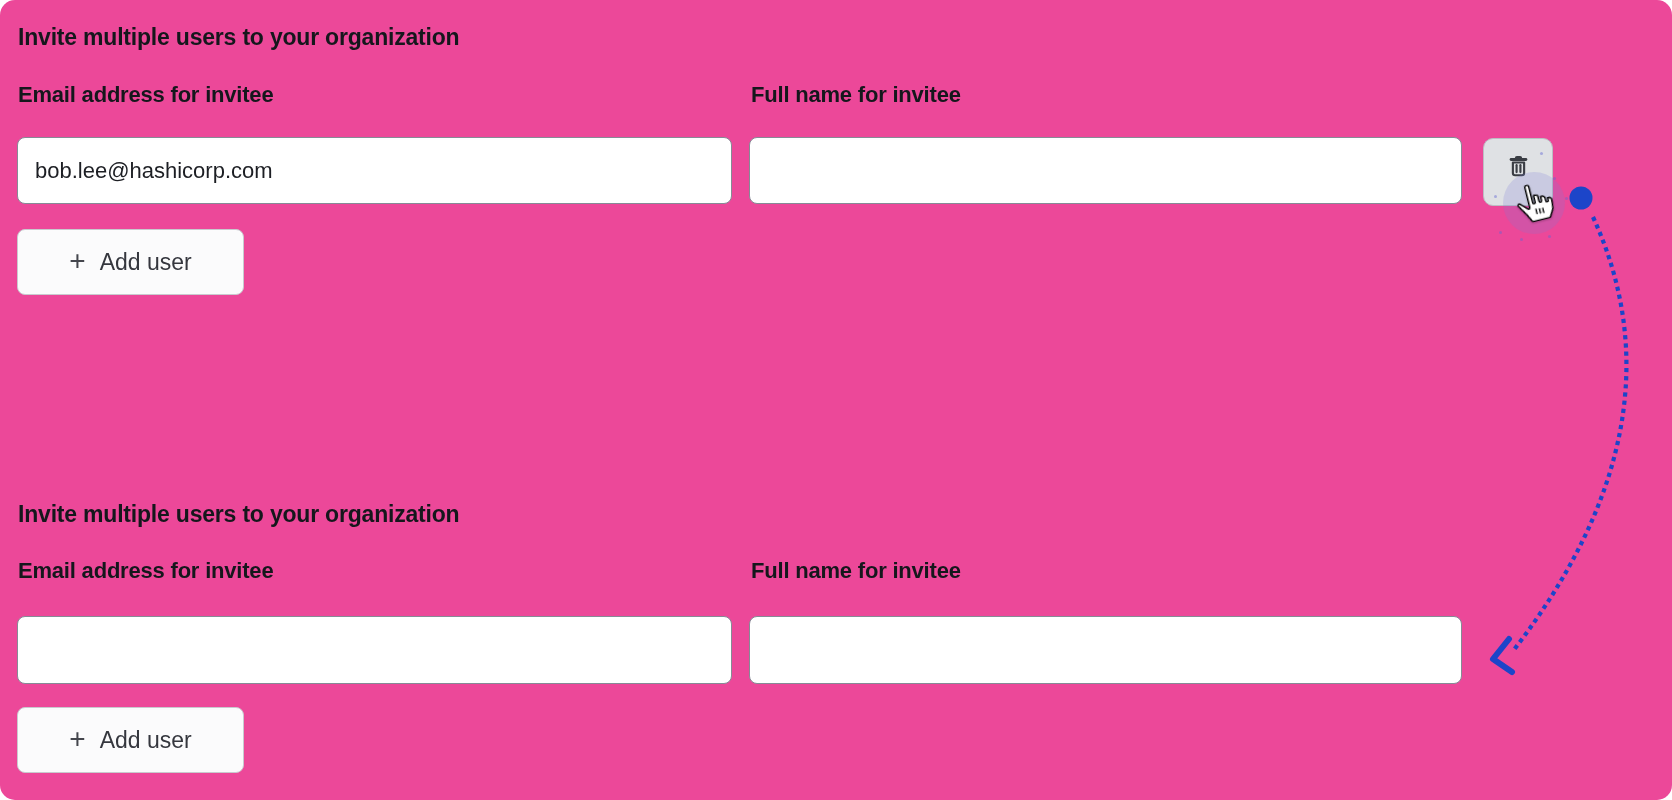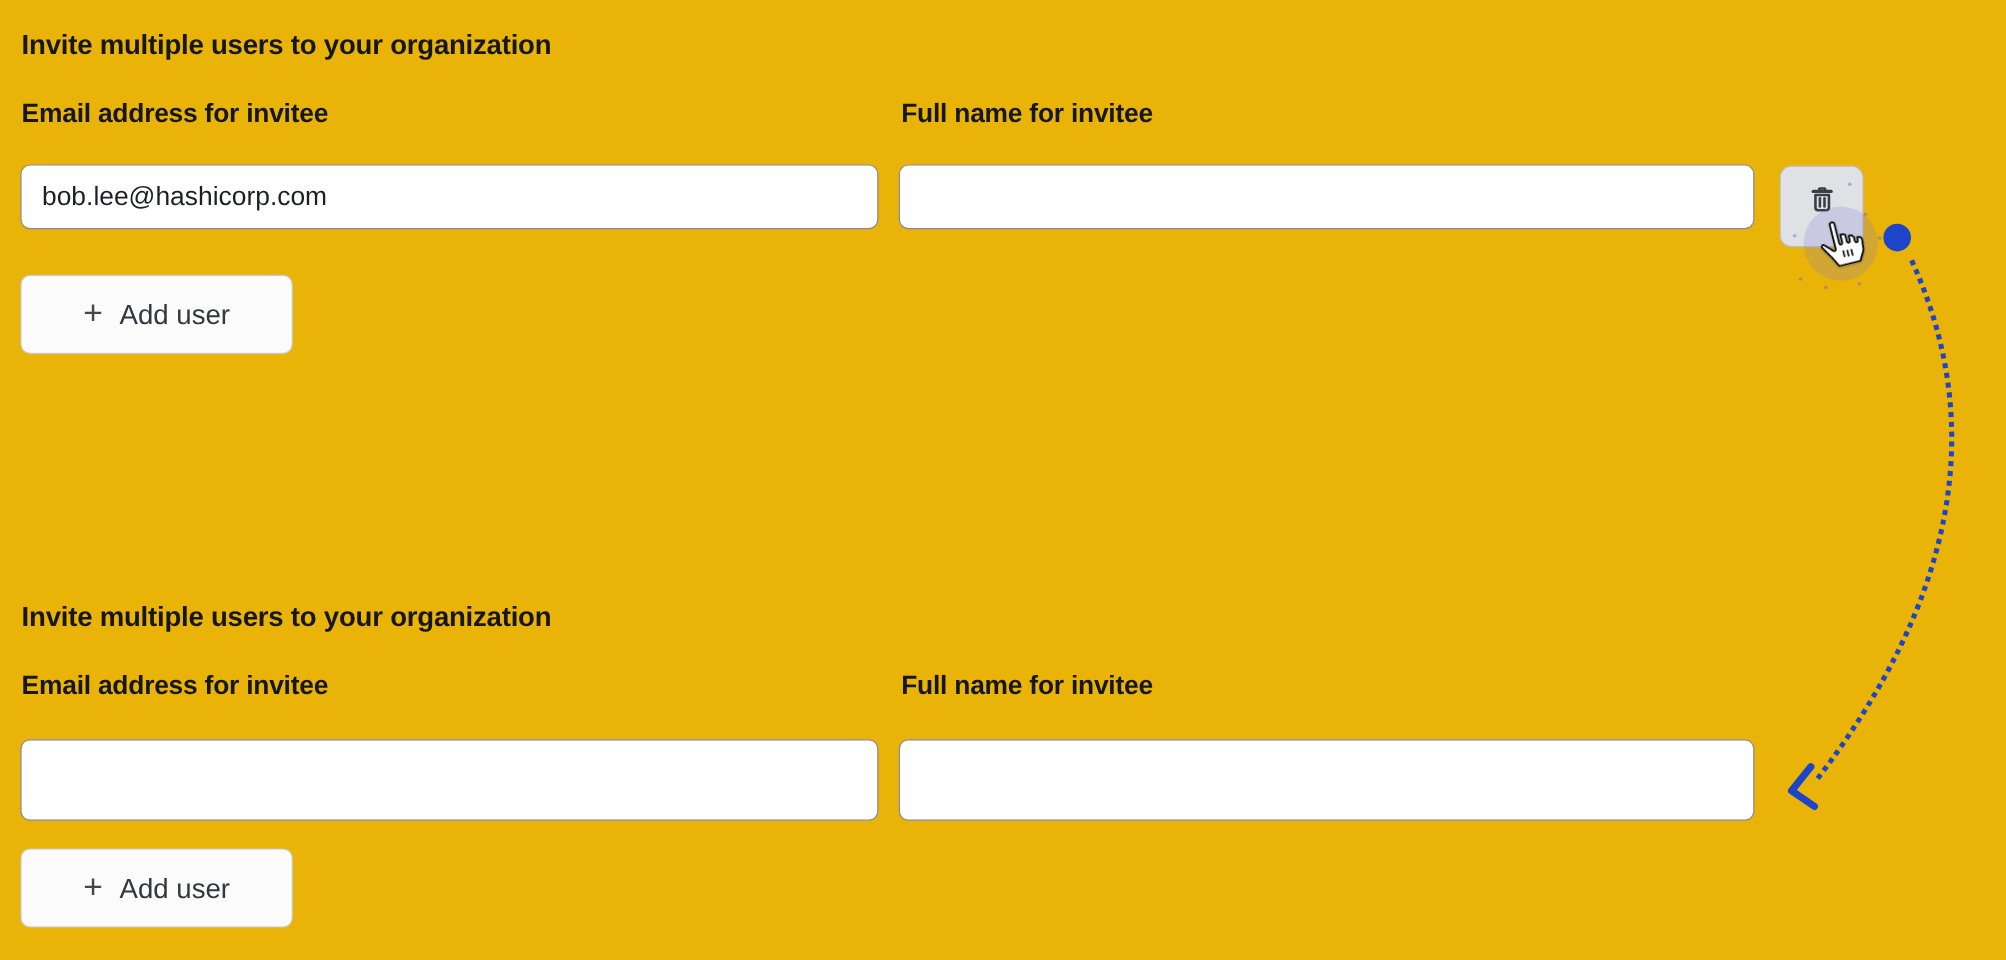--- a/index.html
+++ b/index.html
@@ -1,29 +1,29 @@
 <!DOCTYPE html>
 <html style="--arrow: #1c45c9; --halo: rgba(121,125,216,0.22); --input_border: #868a96; --button_border: #c9cacf; --trash_button_bg: #dfe1e4; --text: #15171c;"><head>
 <meta charset="utf-8">
 <style>
   html,body{margin:0;padding:0;background:#ffffff;}
   .stage{
-    position:relative;width:1672px;height:800px;background:#eab308;overflow:hidden;
-    font-family:"Liberation Sans",sans-serif;color:#15171c;
+    position:relative;width:1672px;height:800px;background:#ec4899;overflow:hidden;
+    font-family:"Liberation Sans",sans-serif;color:#15171c;border-radius:15px;
   }
   .heading{
     position:absolute;left:18px;font-size:23px;font-weight:700;color:#15171c;
     letter-spacing:-0.2px;line-height:1.2;white-space:nowrap;
   }
   .field-label{
     position:absolute;font-size:22px;font-weight:700;color:#15171c;
     letter-spacing:-0.2px;line-height:1.2;white-space:nowrap;
   }
   .text-input{
-    position:absolute;height:54px;box-sizing:border-box;background:#fff;
+    position:absolute;height:67px;box-sizing:border-box;background:#fff;
     border:1.5px solid #868a96;border-radius:8px;padding:0 17px;
     font-family:"Liberation Sans",sans-serif;font-size:22px;color:#1d1f24;outline:none;
   }
   .add-user-btn{
     position:absolute;left:17px;width:227px;height:66px;box-sizing:border-box;
     background:#fbfbfc;border:1px solid #c9cacf;border-radius:8px;cursor:pointer;
     display:flex;align-items:center;justify-content:center;gap:14px;
     font-family:"Liberation Sans",sans-serif;font-size:23px;color:#35373e;
   }
   .add-user-btn .plus{font-size:28px;font-weight:400;color:#44464d;line-height:1;margin-top:-2px;}

